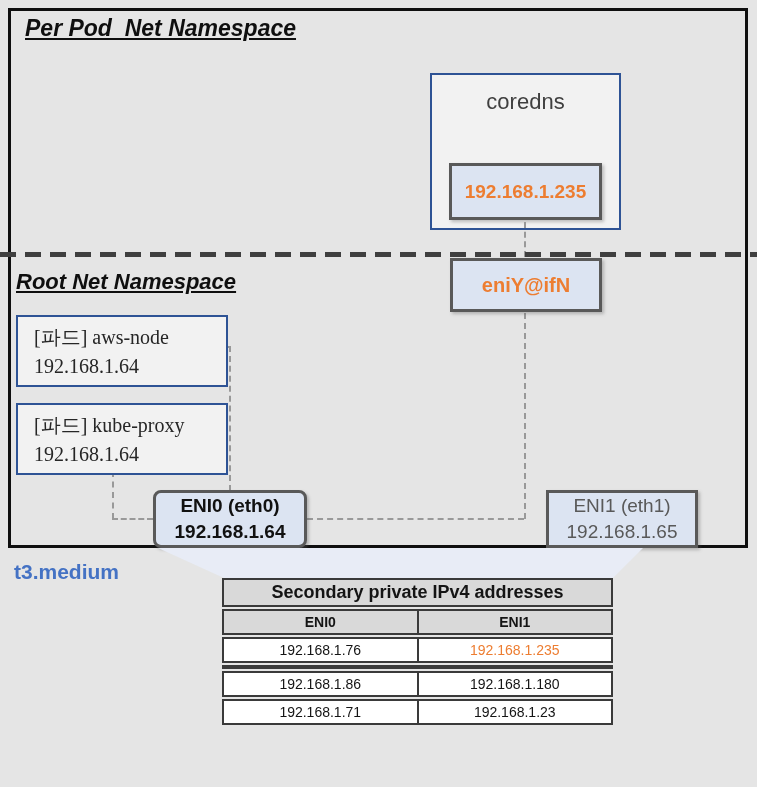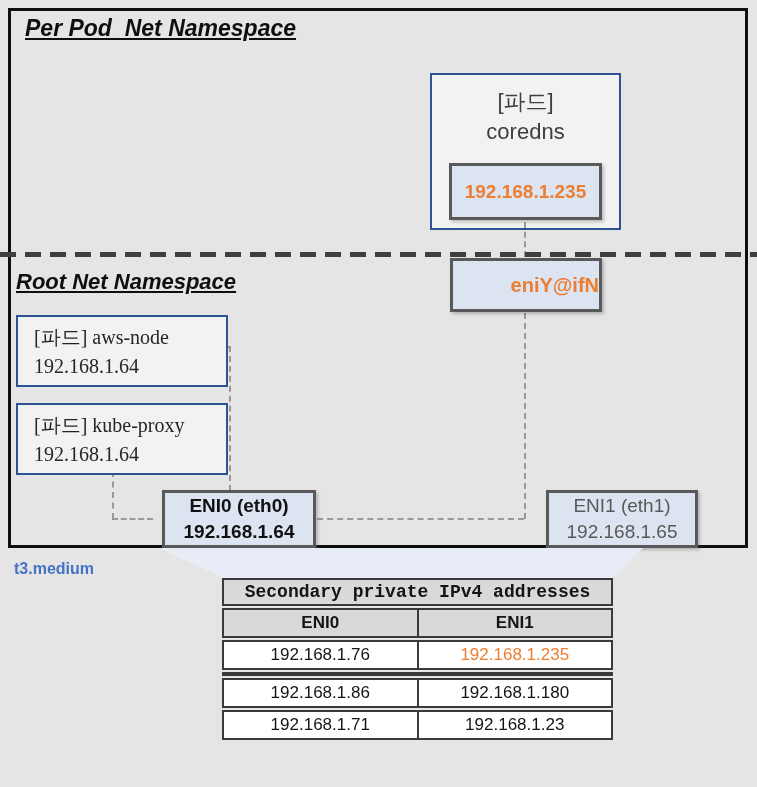--- a/index.html
+++ b/index.html
@@ -38,24 +38,24 @@
   
   .if-box {
     position:absolute; border:3px solid #595959; background:#dce4f2;
     text-align:center; box-shadow:2px 2px 3px rgba(90,90,90,.35);
     display:flex; flex-direction:column; justify-content:center;
   }
   .eth0-box { left:449px; top:163px; width:147px; height:51px; }
   .eth0-box .if-name { font-size:17px; font-weight:bold; color:#141414; }
   .eth0-box .if-ip   { font-size:19px; font-weight:bold; color:#ED7D31; }
 
-  .veth-box { left:450px; top:258px; width:146px; height:48px;align-items:flex-end; }
+  .veth-box { left:450px; top:258px; width:146px; height:48px; }
   .veth-box .if-name { font-size:20px; font-weight:bold; color:#ED7D31; }
 
-  .eni0-box { left:162px; top:490px; width:148px; height:52px; }
+  .eni0-box { left:153px; top:490px; width:148px; height:52px;border-radius:8px; }
   .eni0-box div { font-size:19px; font-weight:bold; color:#111; line-height:1.35; }
 
   .eni1-box { left:546px; top:490px; width:146px; height:52px; }
   .eni1-box div { font-size:19px; font-weight:normal; color:#595959; line-height:1.35; }
 
   
   .hostpod-box {
     position:absolute; left:16px; width:184px; height:62px;
     border:2px solid #2e5395; background:#f2f2f2;
     font-family:"Liberation Serif", serif; font-size:20px; color:#262626;
@@ -72,59 +72,58 @@
   .c-veth-down   { left:524px; top:313px; height:206px; }
   .c-veth-left   { left:307px; top:518px; width:217px; }
   .c-aws-right   { left:206px; top:346px; width:25px; }
   .c-aws-down    { left:229px; top:346px; height:145px; }
   .c-kube-down   { left:112px; top:471px; height:48px; }
   .c-kube-right  { left:112px; top:518px; width:41px; }
 
   
   .instance-label {
     position:absolute; left:14px; top:560px;
-    font-size:16px; font-weight:bold; color:#4472C4;
+    font-size:21px; font-weight:bold; color:#4472C4;
   }
 
   
   .funnel {
     position:absolute; left:158px; top:548px; width:485px; height:30px;
     background:#e8ecf6;
     clip-path:polygon(0 0, 100% 0, 93.8% 100%, 13.6% 100%);
   }
 
   
   .ip-table { position:absolute; left:222px; top:578px; width:391px; }
   .tbl-row {
     display:flex; border:2px solid #3a3a3a; background:#ffffff;
     margin-bottom:2px; align-items:center;
   }
   .tbl-row.hdr { background:#d9d9d9; }
   .tbl-title-cell {
     flex:1; text-align:center; font-size:18px; font-weight:bold;
-    color:#141414; padding:2px 0;font-family:Liberation Mono, monospace;
+    color:#141414; padding:2px 0;
   }
   .tbl-cell {
-    flex:1; text-align:center; font-size:17px; color:#141414; padding:3px 0;
+    flex:1; text-align:center; font-size:14px; color:#141414; padding:3px 0;
   }
   .tbl-cell.colhdr { font-weight:bold; }
   .tbl-cell.left { border-right:2px solid #3a3a3a; }
   .tbl-cell.accent { color:#ED7D31; }
 </style>
 </head>
 <body>
 
 <div class="canvas">
 
   <div class="outer-box"></div>
 
   <div class="ns-title per-pod-title">Per Pod  Net Namespace</div>
 
   <div class="coredns-box">
-    <div>[파드]</div>
     <div>coredns</div>
   </div>
   <div class="if-box eth0-box">
     <div class="if-ip">192.168.1.235</div>
   </div>
 
   <div class="conn v c-eth0-veth"></div>
   <div class="conn v c-veth-down"></div>
   <div class="conn h c-veth-left"></div>
   <div class="conn h c-aws-right"></div>

